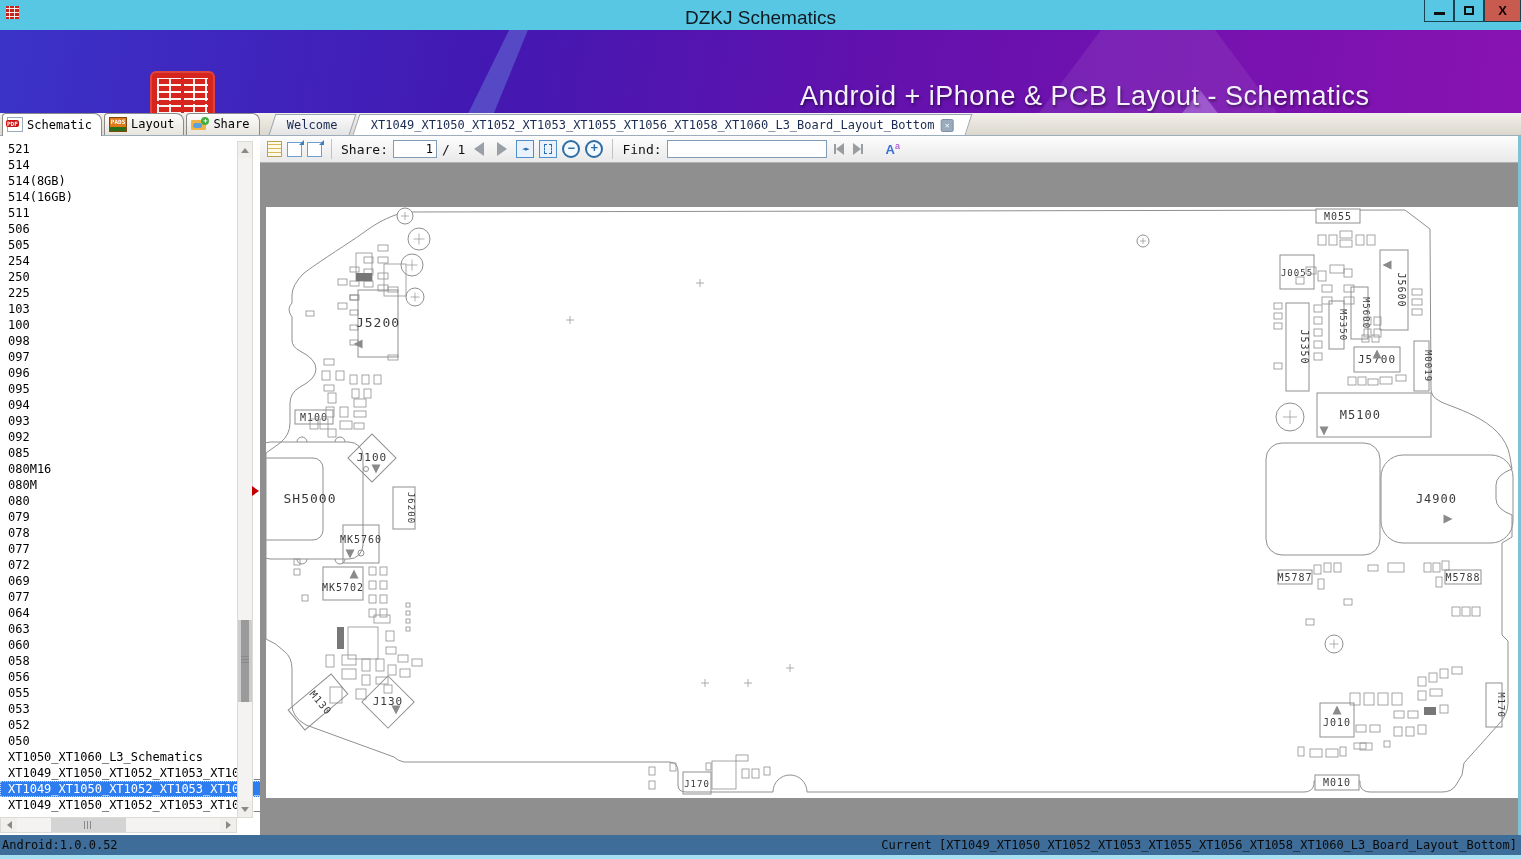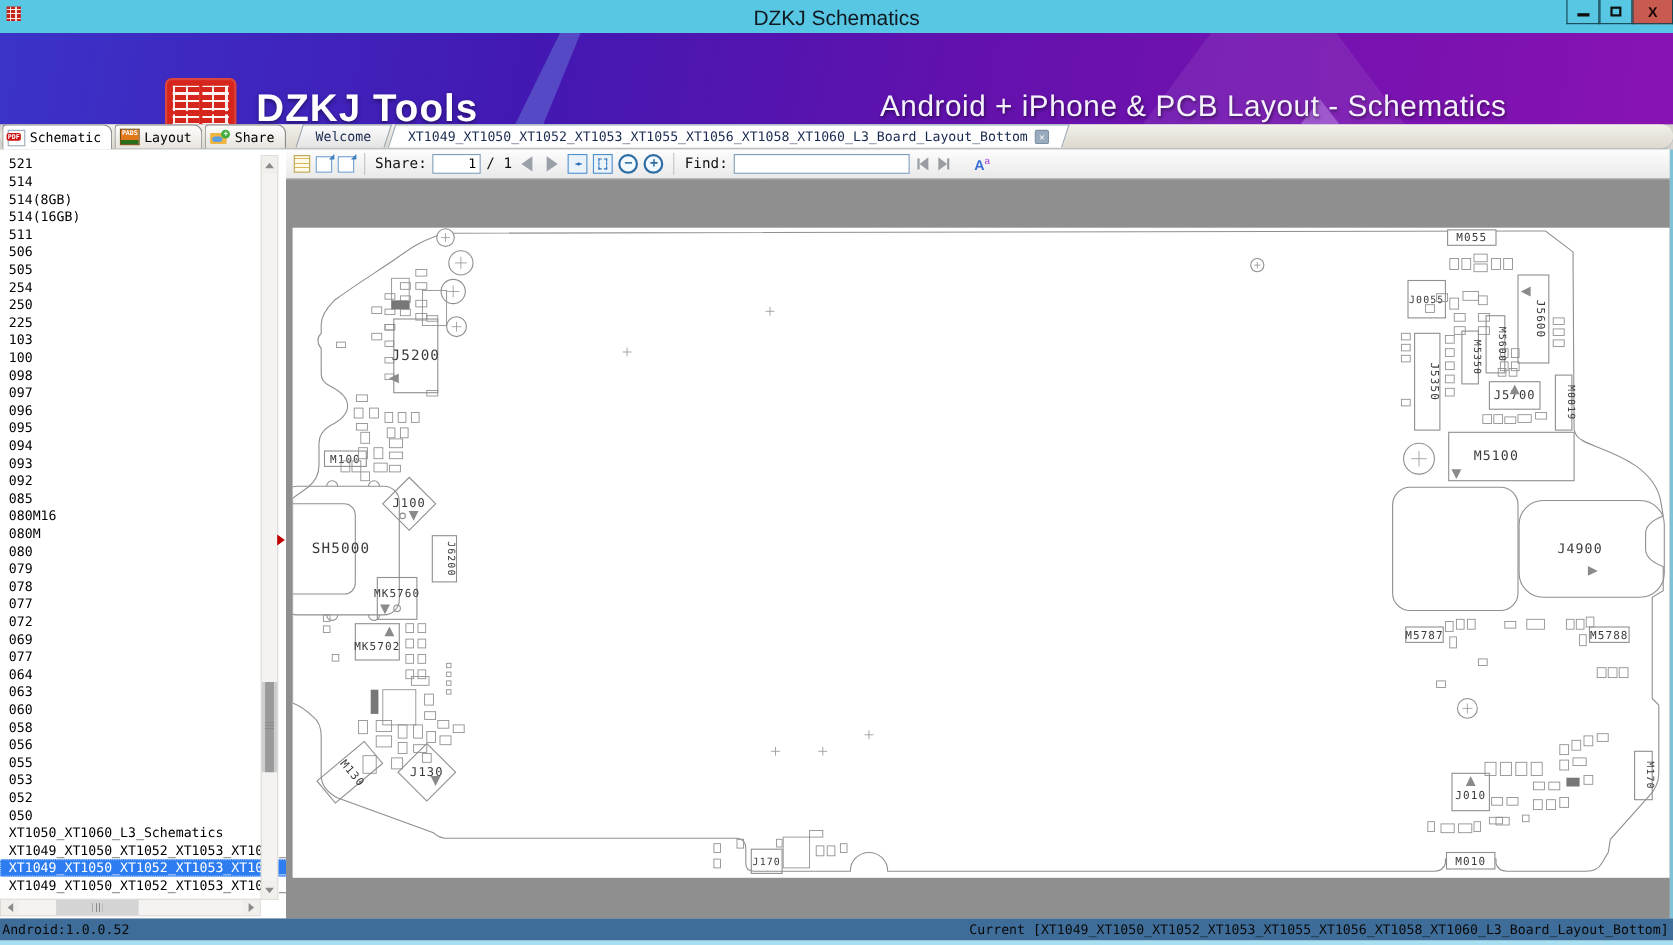--- a/index.html
+++ b/index.html
@@ -37,21 +37,21 @@
                                 repeating-linear-gradient(90deg,rgba(255,255,255,.9) 0 2px,transparent 2px 12px); }
   .logo-cross-v { position:absolute; left:31px; top:5px; width:3px; height:54px; background:#d6251c; }
   .logo-cross-h { position:absolute; left:5px; top:30px; width:55px; height:3px; background:#d6251c; }
   .brand { position:absolute; left:233px; top:49px; font-family:"Liberation Sans",sans-serif; font-weight:bold;
            font-size:35px; color:#ffffff; text-shadow:0 2px 4px rgba(0,0,0,.45); letter-spacing:1px; }
   .slogan { position:absolute; left:800px; top:51px; font-family:"Liberation Sans",sans-serif; font-size:27px;
             color:#f4f1fa; text-shadow:1px 2px 3px rgba(0,0,0,.5); letter-spacing:.5px; }
 
   
   .tabstrip { position:absolute; left:0; top:113px; width:100%; height:23px;
-              background:linear-gradient(#f2f0ea,#dcd8ce); border-bottom:1px solid #9eadbb; display:flex; align-items:flex-start;border-radius:11px; }
+              background:linear-gradient(#f2f0ea,#dcd8ce); border-bottom:1px solid #9eadbb; display:flex; align-items:center; }
   .tool-tabs { display:flex; margin-left:2px; }
   .tool-tab { height:22px; display:flex; align-items:center; gap:4px; padding:0 9px 0 4px; margin-right:2px;
               border:1px solid #8a8a8a; border-bottom:none; border-radius:4px 8px 0 0;
               background:linear-gradient(#fdfdfd,#e7e4dd); font-size:12px; color:#000; }
   .tool-tab.active { background:#fff; height:23px; }
   .doc-tabs { display:flex; margin-left:10px; }
   .doc-tab { height:21px; display:flex; align-items:center; padding:0 14px; margin-right:4px;
              border:1px solid #98a6b4; border-bottom:none; background:linear-gradient(#fbfbfb,#e4e4e4);
              transform:skewX(-18deg); font-size:12px; color:#1a2a50; }
   .doc-tab > * { transform:skewX(18deg); }
@@ -160,21 +160,20 @@
 
   <div class="banner">
     <div class="streak1"></div>
     <div class="streak2"></div>
     <div class="streak3"></div>
     <div class="logo-badge">
       <div class="logo-grid"></div>
       <div class="logo-cross-v"></div>
       <div class="logo-cross-h"></div>
     </div>
-    <div class="brand">DZKJ Tools</div>
     <div class="slogan">Android + iPhone &amp; PCB Layout - Schematics</div>
   </div>
 
   <div class="tabstrip">
     <div class="tool-tabs" id="tool-tabs">
         <div class="tool-tab active">
           <span class="icon-pdf"></span>
           <span>Schematic</span>
         </div>
         <div class="tool-tab">

